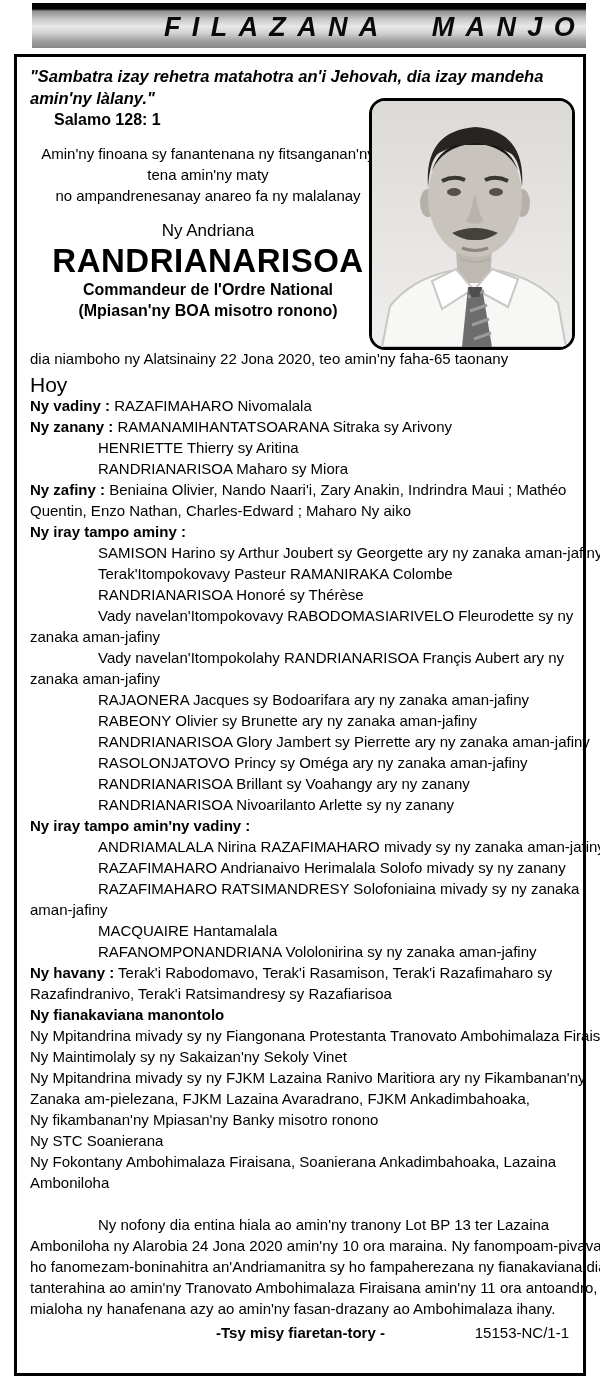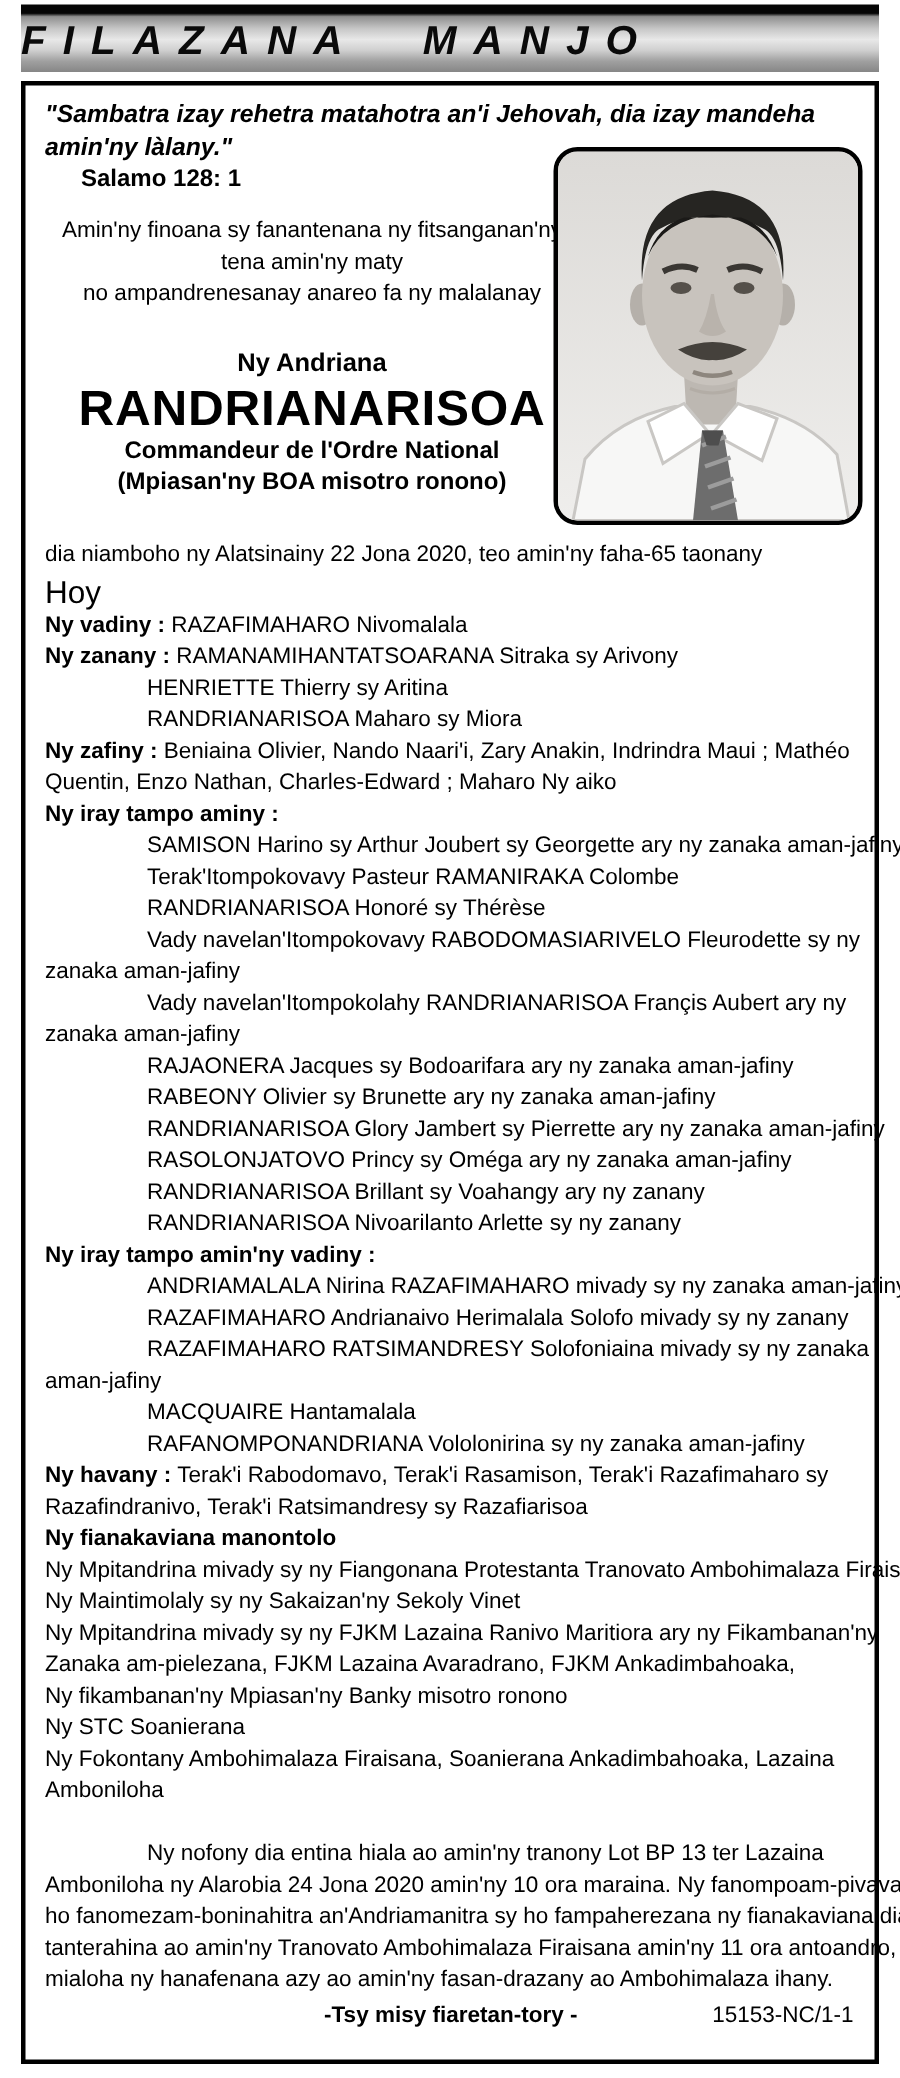--- a/index.html
+++ b/index.html
@@ -1,37 +1,37 @@
 <!DOCTYPE html>
 <html><head>
 <meta charset="utf-8">
 <style>
   html,body{margin:0;padding:0;background:#fff;}
   .page{position:relative;width:600px;height:1385px;background:#fff;overflow:hidden;
         font-family:"Liberation Sans",sans-serif;color:#000;}
   
-  .masthead{position:absolute;left:14px;right:14px;top:3px;height:45px;
+  .masthead{position:absolute;left:32px;right:14px;top:3px;height:45px;
     background:linear-gradient(180deg,#050505 0%,#050505 13%,#8f8f8f 18%,#c7c7c7 36%,
                #e8e8e8 52%,#cfcfcf 68%,#a0a0a0 84%,#868686 100%);
-    display:flex;align-items:center;justify-content:flex-start;}
+    display:flex;align-items:center;justify-content:flex-end;}
   .masthead-title{font-style:italic;font-weight:900;font-size:27px;letter-spacing:0.42em;
     word-spacing:0.9em;color:#0a0a0a;padding-top:4px;white-space:nowrap;}
   
   .main-box{position:absolute;left:14px;right:14px;top:54px;height:1322px;
     border:3px solid #000;box-sizing:border-box;padding:8px 12px 0 13px;}
   .quote{font-weight:bold;font-style:italic;font-size:16.5px;line-height:22px;}
   .quote-ref{font-weight:bold;font-size:16px;line-height:22px;margin-left:24px;}
   
   .photo-frame{position:absolute;top:41px;right:8px;width:200px;height:246px;
     border:3px solid #000;border-radius:16px;overflow:hidden;background:#e5e3e0;}
   .photo-frame svg{display:block;}
   
   .intro{width:356px;margin-top:12px;text-align:center;font-size:15px;line-height:21px;}
   .intro .intro-line{white-space:nowrap;}
-  .honorific{font-weight:bold;font-size:17px;margin-top:25px;}
+  .honorific{font-weight:normal;font-size:17px;margin-top:14px;}
   .surname{font-weight:900;font-size:33px;line-height:36px;letter-spacing:0.5px;margin-top:2px;}
   .given-name{font-weight:900;font-size:29px;line-height:33px;}
   .deceased-title{font-weight:bold;font-size:16px;line-height:21px;}
   
   .death-line{margin-top:27px;font-size:15px;line-height:21px;white-space:nowrap;}
   .salutation{margin-top:5px;font-size:21px;line-height:21px;}
   .lines{font-size:15px;line-height:21px;}
   .ln{white-space:nowrap;}
   .ln.ind{text-indent:68px;}
   .ln b{font-weight:bold;}

